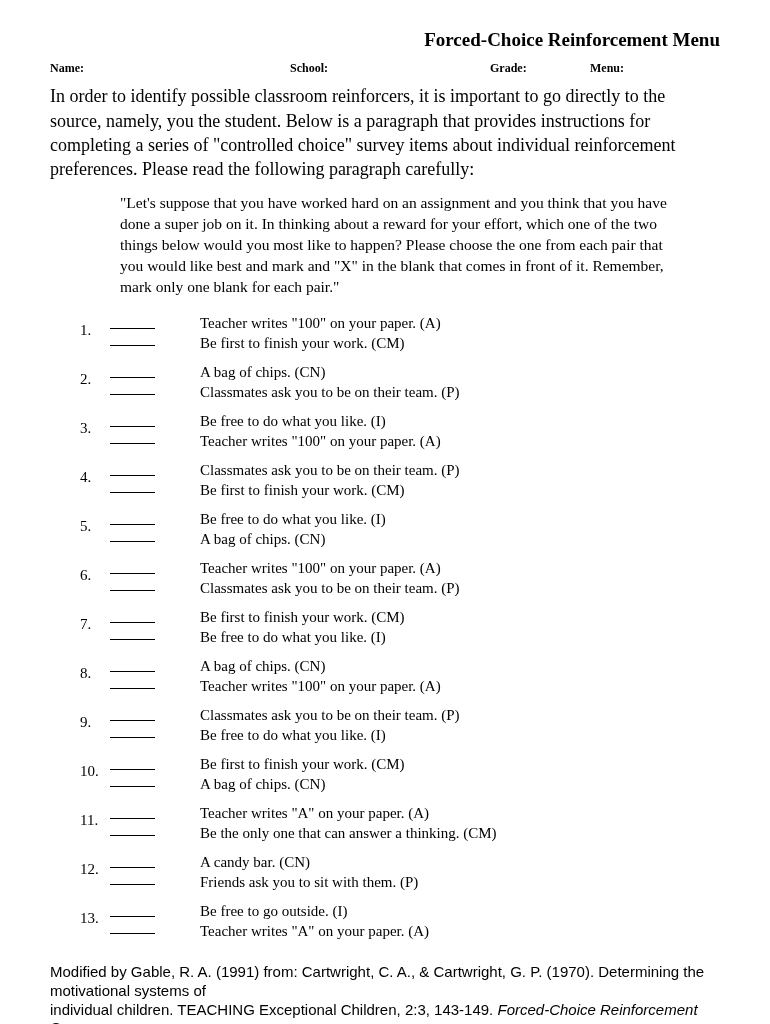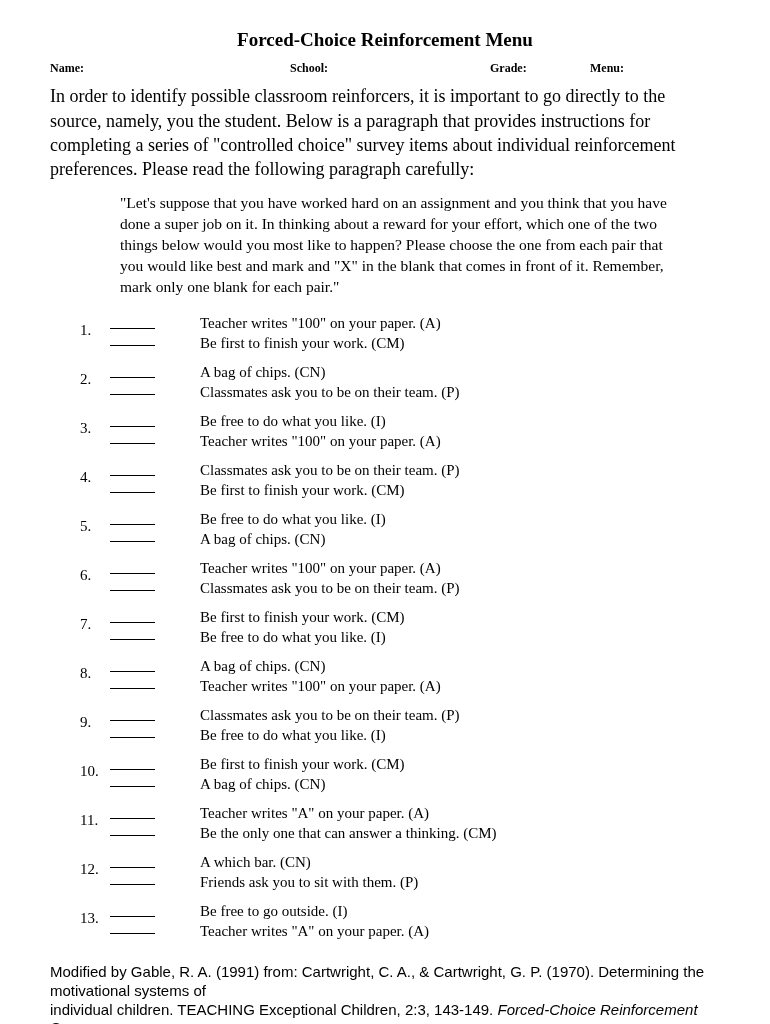--- a/index.html
+++ b/index.html
@@ -10,21 +10,21 @@
     body {
       font-family: "Times New Roman", Times, serif;
       font-size: 15px;
       color: #000;
       background: #fff;
       width: 770px;
       padding: 28px 50px 20px 50px;
       line-height: 1.3;
     }
     .title {
-      text-align: center;
+      text-align: right;
       font-weight: bold;
       font-size: 19px;
       margin-bottom: 8px;
     }
     .header-row {
       display: flex;
       font-weight: bold;
       font-size: 12px;
       margin-bottom: 8px;
     }
@@ -226,21 +226,21 @@
       <span>Be the only one that can answer a thinking. (CM)</span>
     </div>
   </div>
   <div class="item">
     <div class="item-num">12.</div>
     <div class="blanks">
         <div class="blank"></div>
         <div class="blank"></div>
       </div>
     <div class="choices">
-      <span>A which bar. (CN)</span>
+      <span>A candy bar. (CN)</span>
       <span>Friends ask you to sit with them. (P)</span>
     </div>
   </div>
   <div class="item">
     <div class="item-num">13.</div>
     <div class="blanks">
         <div class="blank"></div>
         <div class="blank"></div>
       </div>
     <div class="choices">

